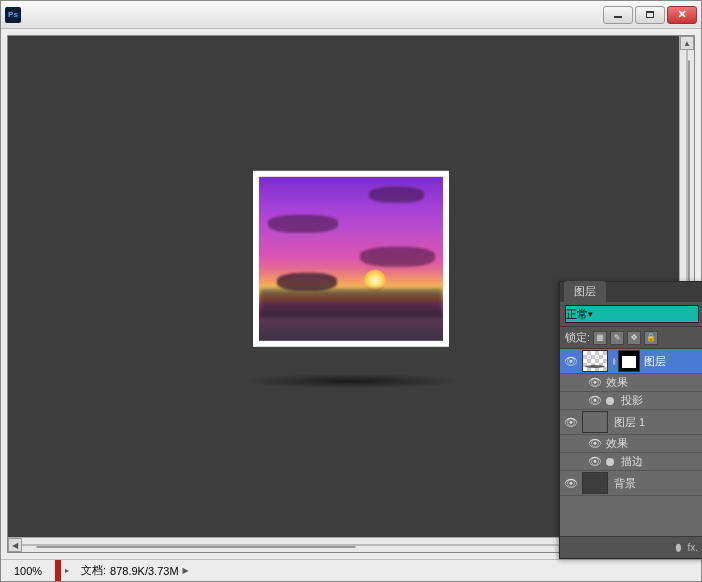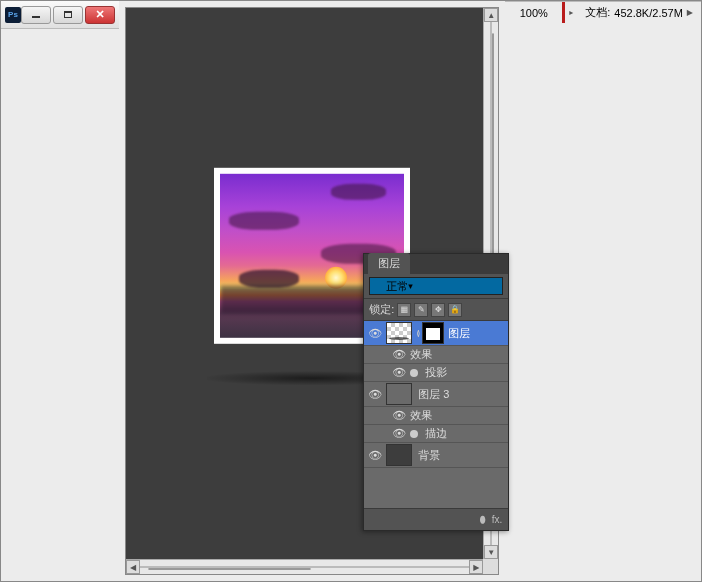--- a/index.html
+++ b/index.html
@@ -1,18 +1,18 @@
 <!DOCTYPE html>
 <html><head>
 <meta charset="utf-8">
 <style>
   * { box-sizing: border-box; margin: 0; padding: 0; font-family: "Microsoft YaHei", sans-serif; }
   body { background: #d4d0c8; width: 702px; height: 582px; font-size: 11px; }
 
-  .window { width: 702px; height: 582px; background: #ececec; border: 1px solid #888; display: flex; flex-direction: row; position: relative; }
+  .window { width: 702px; height: 582px; background: #ececec; border: 1px solid #888; display: flex; flex-direction: column; position: relative; }
   .titlebar { height: 28px; background: linear-gradient(#fafafa,#e0e0e0); display: flex; align-items: center; justify-content: space-between; padding: 0 4px; border-bottom: 1px solid #bbb; }
   .title-left { display: flex; align-items: center; gap: 6px; }
   .ps-icon { width: 16px; height: 16px; background: #0b1d36; color: #5aa2e8; font-size: 8px; font-weight: bold; display: flex; align-items: center; justify-content: center; border-radius: 2px; }
   .title-text { font-size: 11px; color: #333; }
   .controls { display: flex; gap: 2px; }
   .ctl { width: 30px; height: 18px; border-radius: 3px; display: flex; align-items: center; justify-content: center; position: relative; font-size: 12px; }
   .min { background: linear-gradient(#f5f5f5,#d8d8d8); border:1px solid #999; }
   .max { background: linear-gradient(#f5f5f5,#d8d8d8); border:1px solid #999; }
   .close { background: linear-gradient(#e77,#c33); border:1px solid #933; color:white; }
   .min-line { width:8px; height:2px; background:#333; position:absolute; bottom:5px; }
@@ -39,30 +39,30 @@
   .hscroll { position:absolute; bottom:0; left:0; right:15px; height:15px; background:#e8e8e8; border-top:1px solid #aaa; display:flex; align-items:center; }
   .vscroll { position:absolute; right:0; top:0; bottom:15px; width:15px; background:#e8e8e8; border-left:1px solid #aaa; display:flex; flex-direction:column; align-items:center; }
   .sc-btn { width:14px; height:14px; background:#ddd; border:1px solid #999; display:flex; align-items:center; justify-content:center; font-size:8px; color:#555;}
   .sc-track { flex:1; background:#e2e2e2; border:1px solid #bbb; position:relative; }
   .sc-thumb { position:absolute; background:linear-gradient(#eee,#ccc); border:1px solid #999; border-radius:2px; }
   .hscroll .sc-thumb { top:1px; bottom:1px; left:2%; width:50%; }
   .vscroll .sc-thumb { left:1px; right:1px; top:2%; height:85%; }
   .corner { position:absolute; right:0; bottom:0; width:15px; height:15px; background:#ddd; }
 
   .statusbar { height: 22px; background: #ececec; border-top:1px solid #bbb; display:flex; align-items:center; font-size:11px; }
-  .zoom-box { width:60px; padding:0 6px; border-right:3px solid #b91c1c; display:flex; align-items:center; justify-content:center; height:100%; }
+  .zoom-box { width:60px; padding:0 6px; border-right:6px solid #b91c1c; display:flex; align-items:center; justify-content:center; height:100%; }
   .doc-info { padding:0 8px; display:flex; align-items:center; gap:4px; }
   .tri { font-size:8px; color:#555; }
 
   
   .layers-panel { position:absolute; right:-4px; top:252px; width:146px; background:#535353; color:#ddd; border:1px solid #2a2a2a; box-shadow: -1px 1px 5px rgba(0,0,0,0.4); font-size:11px; z-index:10; }
   .panel-tabs { display:flex; background:#3b3b3b; height:20px; align-items:flex-end; padding-left:4px;}
   .panel-tab { background:#535353; padding:3px 10px; border-top-left-radius:3px; border-top-right-radius:3px; font-size:11px; color:#ddd; }
   .panel-options { background:#535353; padding:3px 5px; display:flex; align-items:center; gap:4px; border-bottom:1px solid #3a3a3a;}
-  .blend { background:#0369a1; color:#000; font-size:11px; padding:1px 16px; flex:1; height:18px; display:flex; align-items:center; justify-content:flex-start; border:1px solid #222; }
+  .blend { background:#14b8a6; color:#000; font-size:11px; padding:1px 0; flex:1; height:18px; display:flex; align-items:center; justify-content:flex-start; border:1px solid #222; }
   .chev { font-size:9px; }
   .lock-row { background:#535353; padding:3px 5px; display:flex; align-items:center; gap:3px; border-bottom:1px solid #3a3a3a; }
   .lock-ico { width:14px; height:14px; background:#777; border:1px solid #444; display:flex; align-items:center; justify-content:center; font-size:8px; color:#ddd;}
   .layer-list { background:#6a6a6a; }
   .layer-row { display:flex; align-items:center; padding:1px 2px; border-bottom:1px solid #555; background:#6a6a6a; min-height:22px; }
   .layer-row.sel { background:#4a7ad4; color:#fff; }
   .eye { width:18px; text-align:center; color:#ddd; font-size:11px; }
   .layer-thumb { width:26px; height:22px; background:#fff; border:1px solid #333; margin:0 2px; background-image: repeating-conic-gradient(#ccc 0 25%, #fff 0 50%); background-size:8px 8px; position:relative; }
   .layer-thumb.dark { background:#3d3d3d; background-image:none; }
   .layer-thumb.sunset { background: linear-gradient(to bottom,#9a3dd8 0%,#e46a93 50%,#f6a45c 70%,#5d3953 100%); background-size:100% 100%; background-image:none;}
@@ -169,21 +169,21 @@
         </div>
         <div class="fx-row">
           <div class="eye">👁</div>
           <div class="circ"></div>
           <span>投影</span>
         </div>
 
         <div class="layer-row">
           <div class="eye">👁</div>
           <div class="layer-thumb sunset"></div>
-          <div class="layer-name">图层 3</div>
+          <div class="layer-name">图层 1</div>
         </div>
         <div class="fx-row">
           <div class="eye">👁</div>
           <span>效果</span>
         </div>
         <div class="fx-row">
           <div class="eye">👁</div>
           <div class="circ"></div>
           <span>描边</span>
         </div>
@@ -201,18 +201,18 @@
         <span class="foot-ico">fx.</span>
       </div>
     </div>
   </div>
 
   <div class="statusbar">
     <div class="zoom-box">100%</div>
     <span class="tri" style="padding:0 4px;">▸</span>
     <div class="doc-info">
       <span>文档:</span>
-      <span>452.8K/2.57M</span>
+      <span>878.9K/3.73M</span>
       <span class="tri">▶</span>
     </div>
   </div>
 
 </div>
 
 </body></html>

